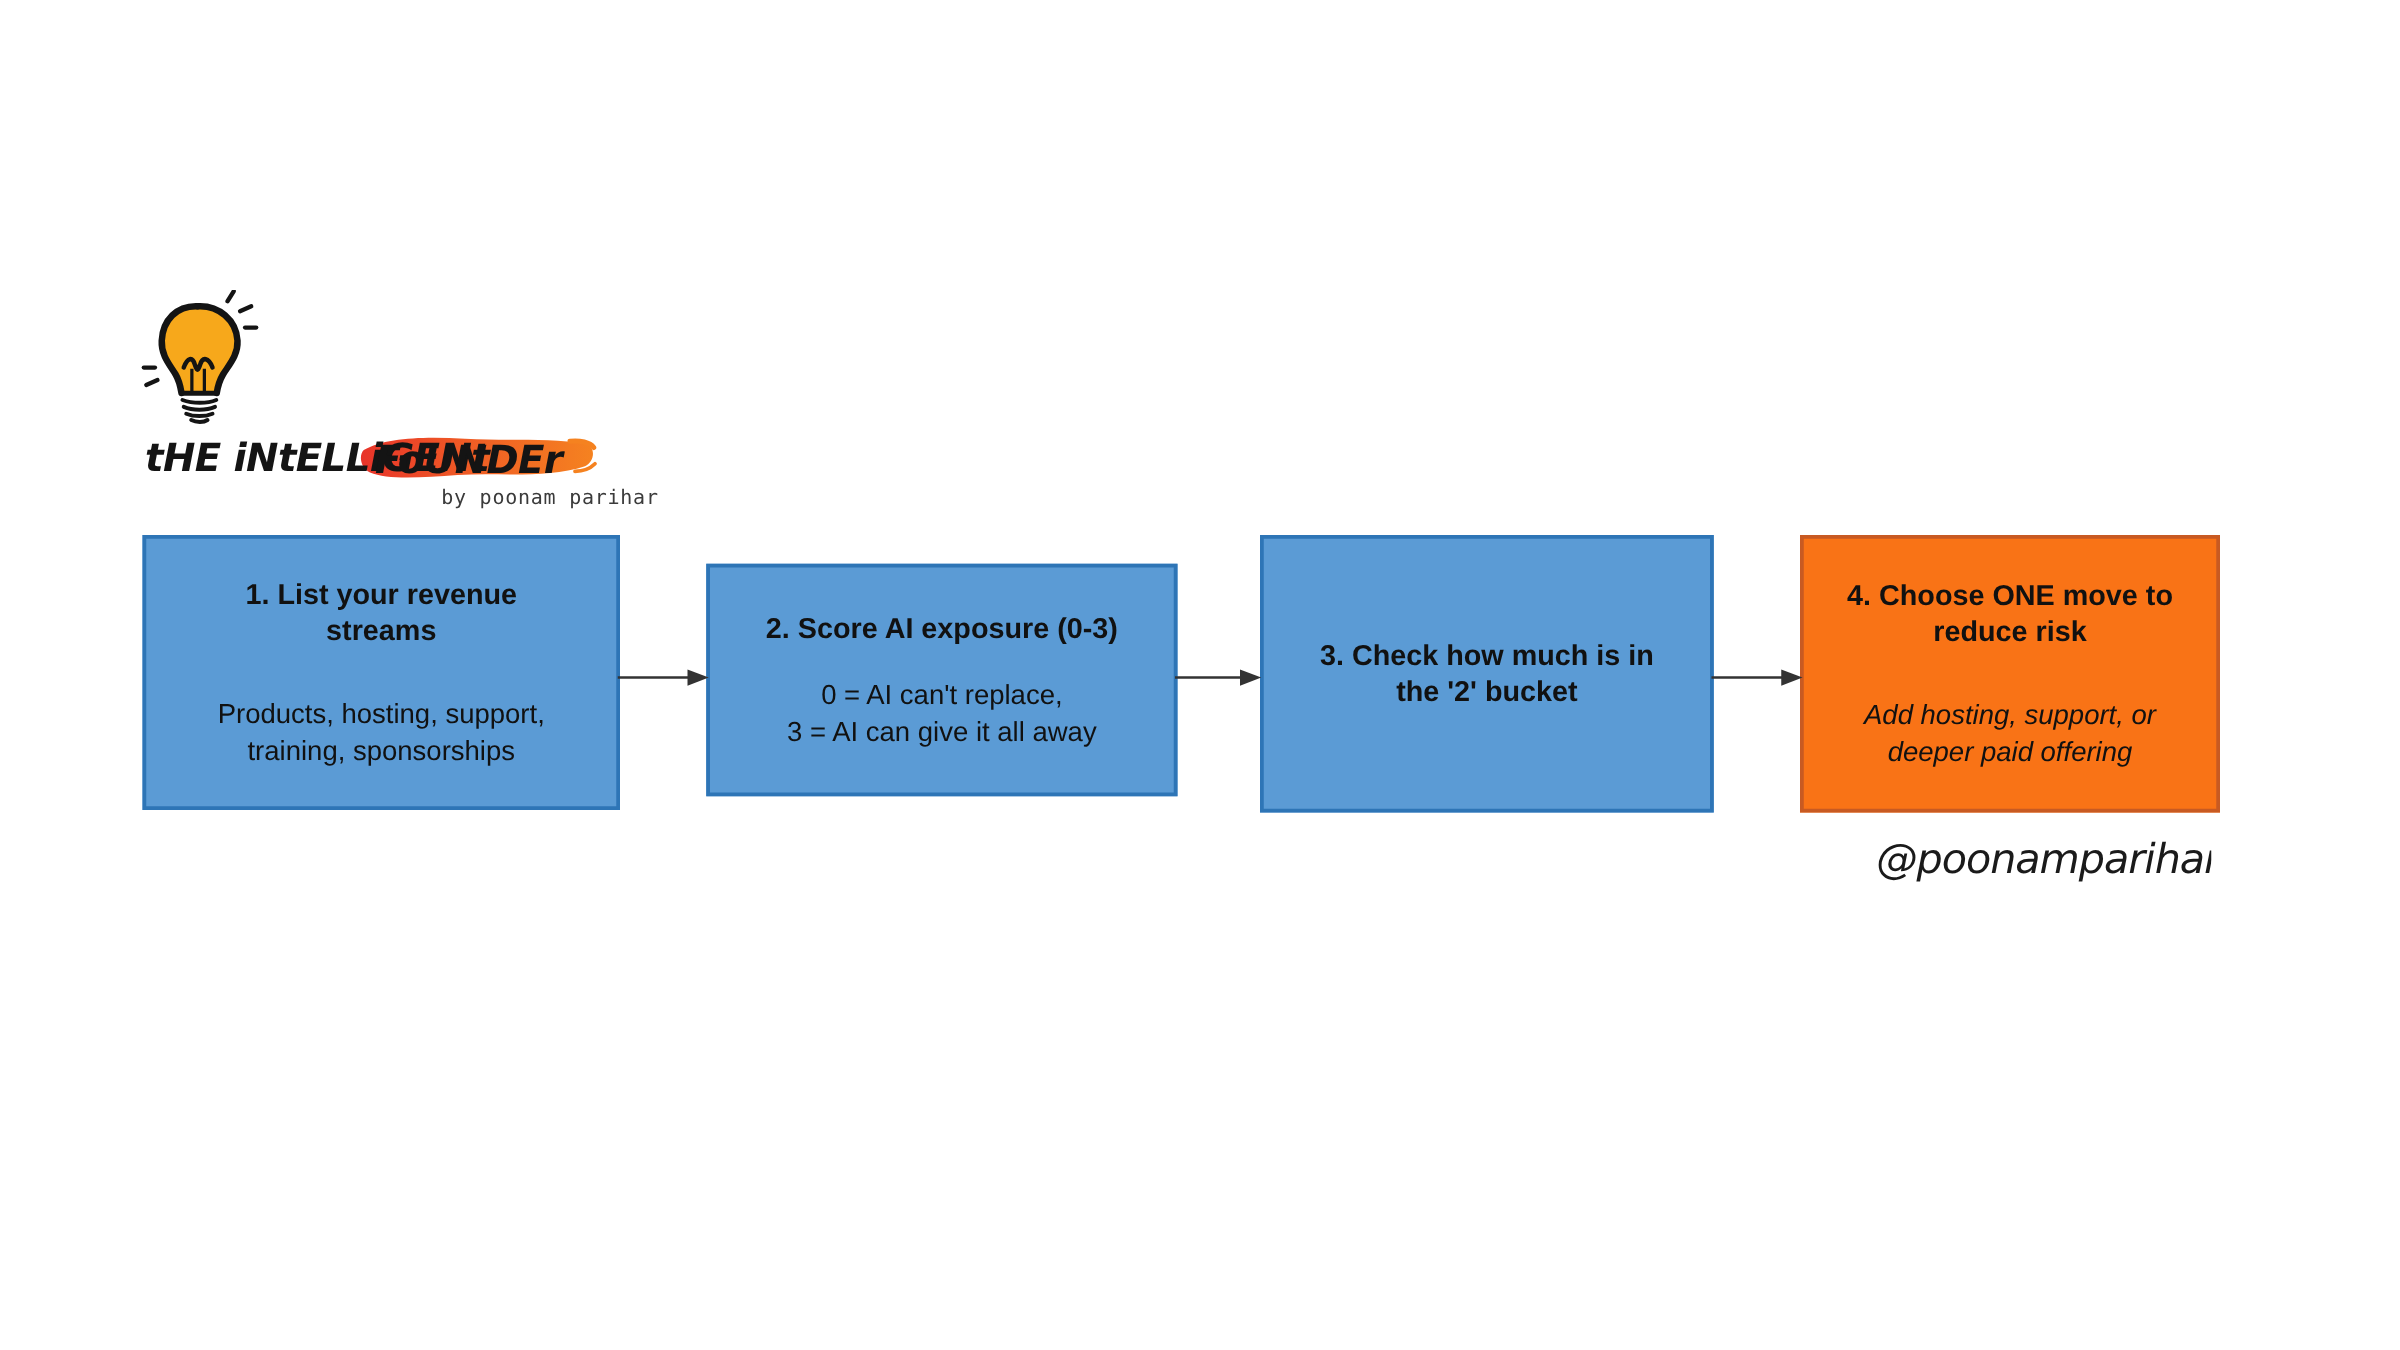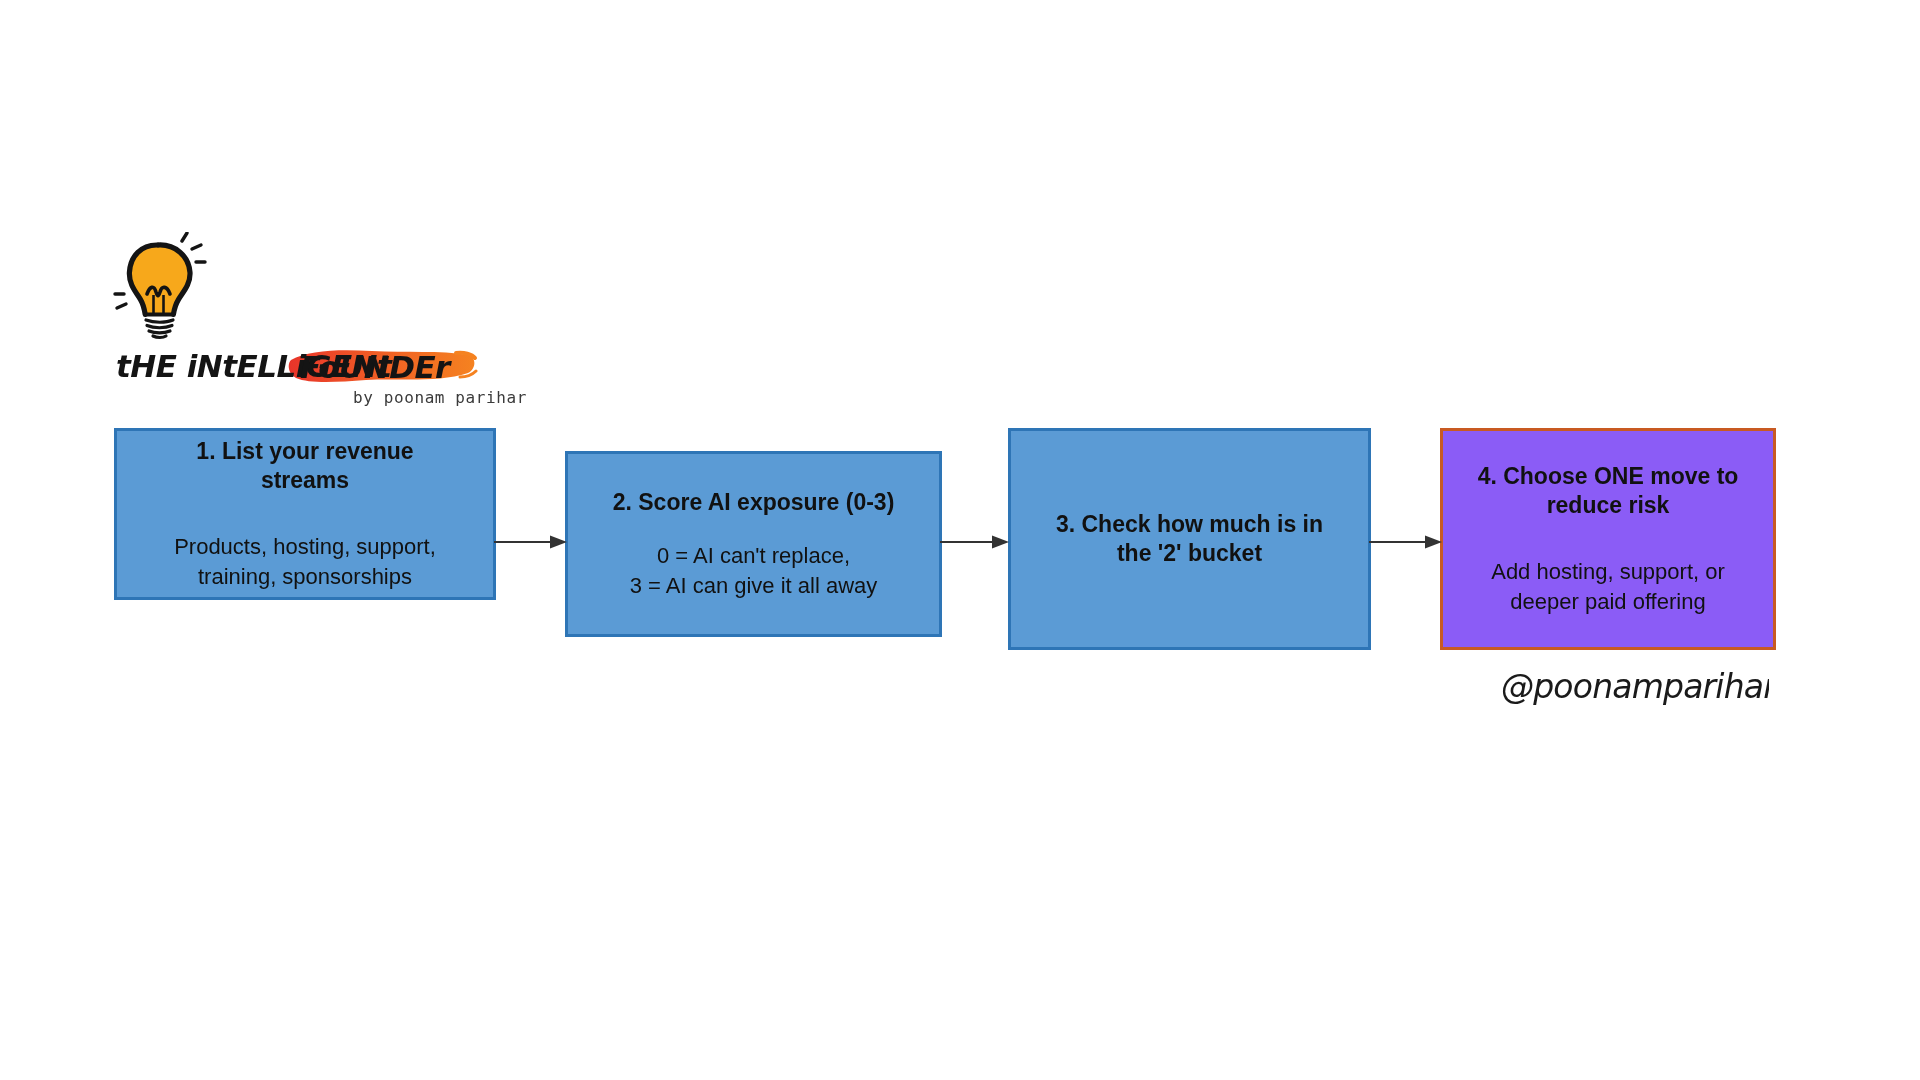--- a/index.html
+++ b/index.html
@@ -80,46 +80,46 @@
     align-items: center;
     justify-content: center;
     text-align: center;
     padding: 0 14px;
   }
   .flow-box.blue {
     background: #5B9BD5;
     border: 3px solid #2E75B6;
   }
   .flow-box.orange {
-    background: #8b5cf6;
+    background: #f97316;
     border: 3px solid #C85A22;
   }
   .box-title {
     font-size: 23px;
     font-weight: bold;
     color: #111111;
     line-height: 1.28;
     max-width: 300px;
   }
   .box-body {
     margin-top: 37px;
     font-size: 22px;
     font-weight: normal;
     color: #111111;
     line-height: 1.34;
     max-width: 310px;
   }
 
-  #box-1 { left: 114px;  top: 428px; width: 382px; height: 172px; }
+  #box-1 { left: 114px;  top: 428px; width: 382px; height: 220px; }
   #box-2 { left: 565px;  top: 451px; width: 377px; height: 186px; }
   #box-3 { left: 1008px; top: 428px; width: 363px; height: 222px; }
   #box-4 { left: 1440px; top: 428px; width: 336px; height: 222px; }
 
   #box-2 .box-body { margin-top: 24px; }
-  #box-4 .box-body { margin-top: 37px; }
+  #box-4 .box-body { margin-top: 37px; font-style: italic; }
 
   
   .arrow {
     position: absolute;
     top: 531px;
     height: 22px;
   }
   #arrow-1 { left: 494px;  width: 74px; }
   #arrow-2 { left: 940px;  width: 70px; }
   #arrow-3 { left: 1369px; width: 74px; }

